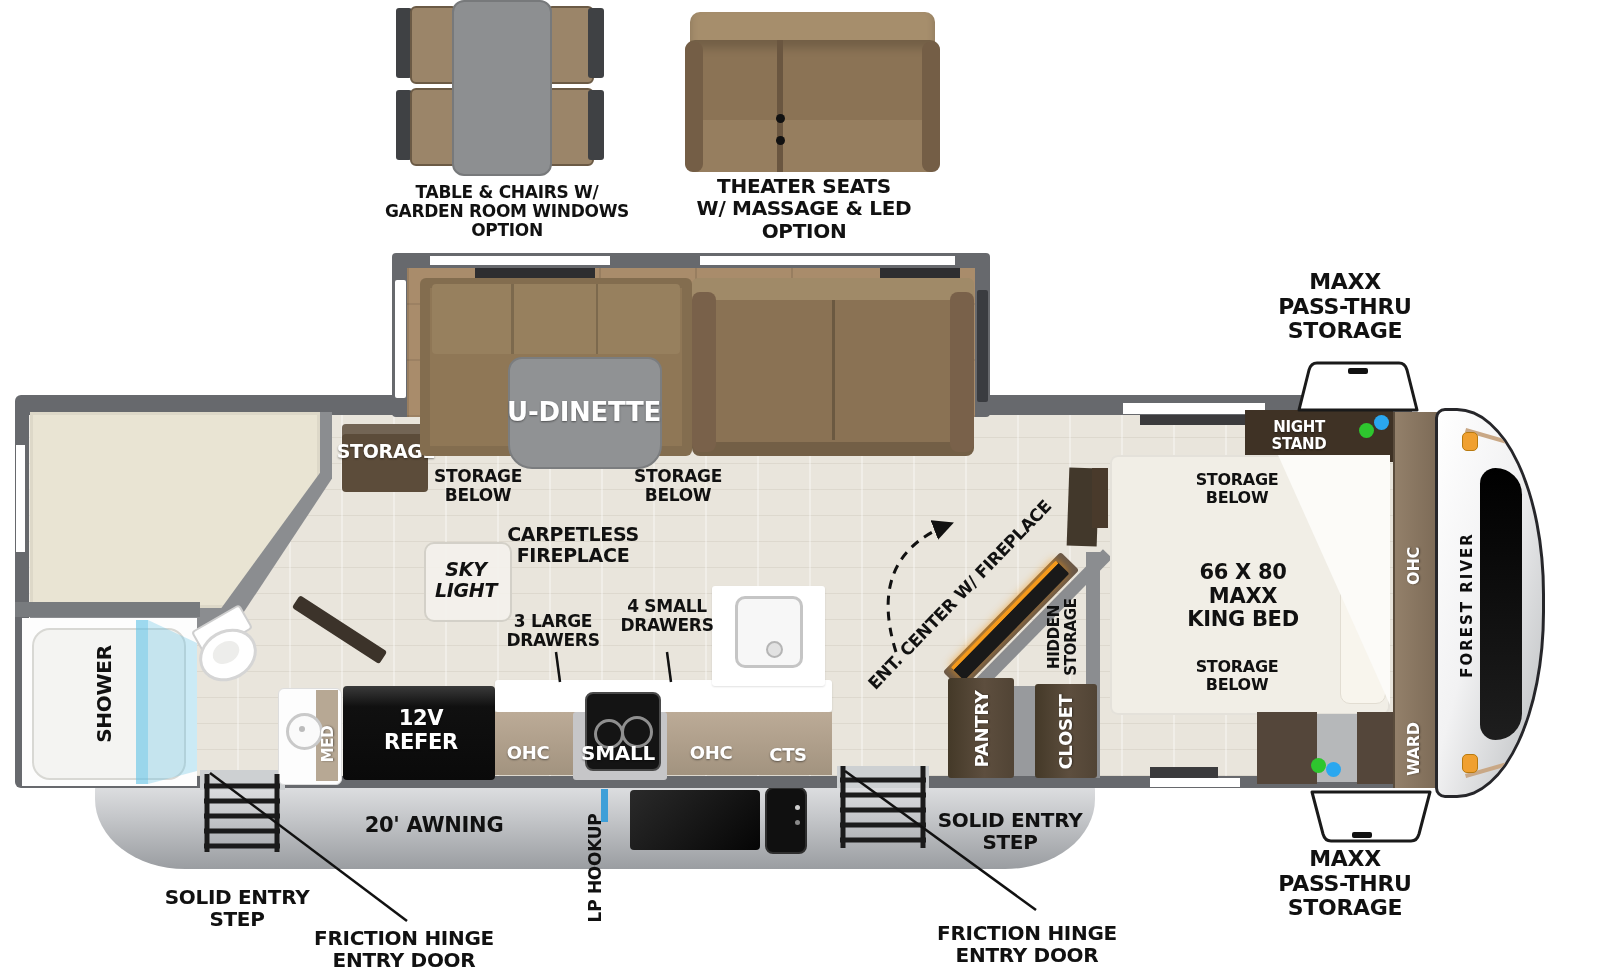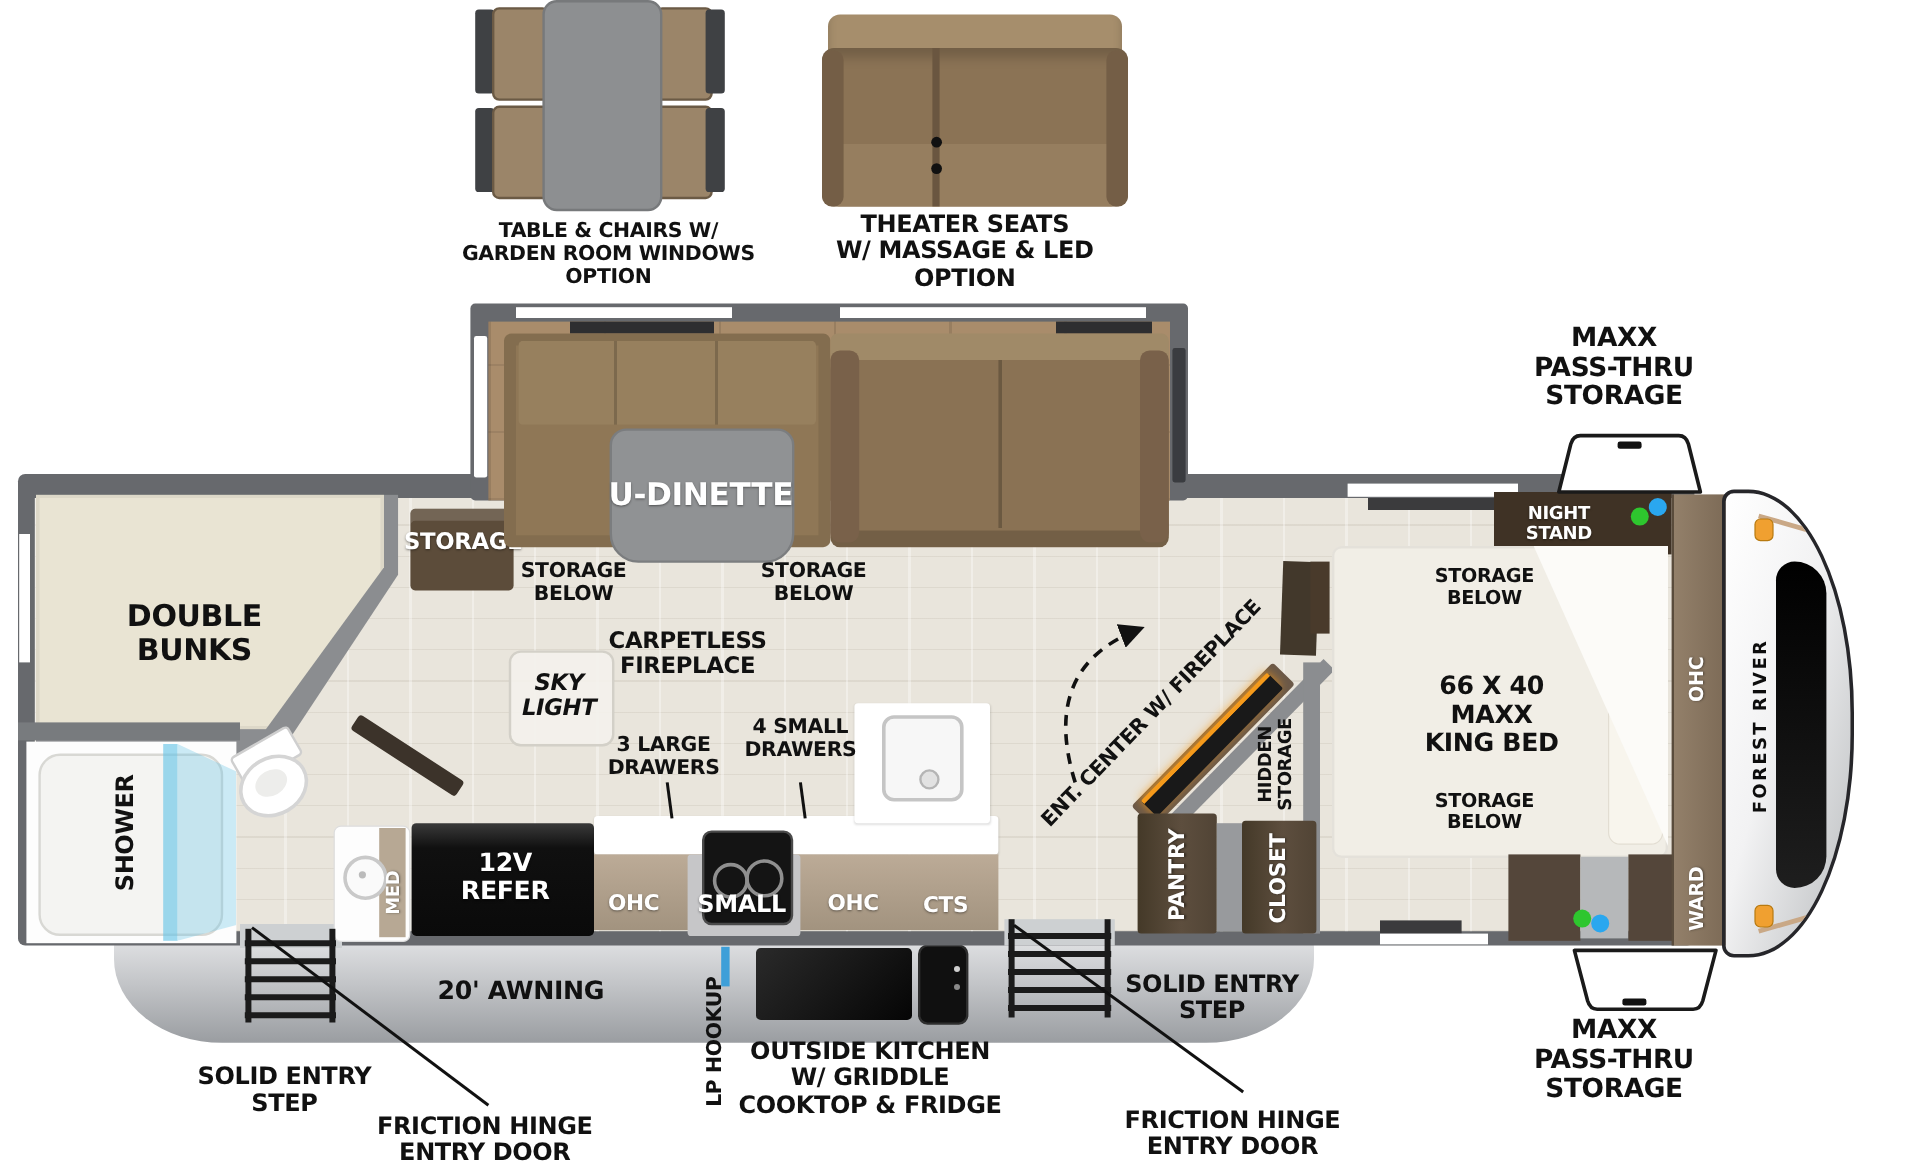--- a/index.html
+++ b/index.html
@@ -85,22 +85,20 @@
   <div class="abs" style="left:1150px;top:767px;width:68px;height:11px;background:#3b3b3d;"></div>
   <div class="abs" style="left:1150px;top:778px;width:90px;height:9px;background:#fff;"></div>
 
   <div class="abs" style="left:200px;top:770px;width:85px;height:20px;background:#cdd0d2;"></div>
   <div class="abs" style="left:837px;top:766px;width:92px;height:22px;background:#cdd0d2;"></div>
 
   <div class="abs" style="left:30px;top:412px;width:302px;height:222px;background:#8b8d90;
        clip-path:polygon(0 0,100% 0,100% 30%,66% 100%,0 100%);"></div>
   <div class="abs" style="left:30px;top:412px;width:290px;height:196px;background:#e9e4d3;
        clip-path:polygon(0 0,100% 0,100% 31%,66% 100%,0 100%);box-shadow:inset 0 0 0 3px rgba(0,0,0,.05);"></div>
-  <div class="lbl" style="left:162px;top:528px;font-size:25px;">DOUBLE
-BUNKS</div>
 
   <div class="abs" style="left:15px;top:602px;width:185px;height:15px;background:#787b7e;"></div>
 
   <div class="abs" style="left:22px;top:618px;width:175px;height:168px;background:#fdfdfd;"></div>
   <div class="abs" style="left:32px;top:628px;width:150px;height:148px;background:#f4f4f2;border:2px solid #d8d8d4;border-radius:18px;"></div>
   <div class="abs" style="left:136px;top:620px;width:12px;height:164px;background:rgba(98,196,230,.62);"></div>
   <div class="abs" style="left:148px;top:620px;width:49px;height:164px;background:rgba(98,196,230,.32);
        clip-path:polygon(0 0,100% 14%,100% 92%,0 100%);"></div>
   <div class="lbl v nw" style="left:104px;top:694px;font-size:20px;">SHOWER</div>
 
@@ -175,21 +173,21 @@
   <div class="abs" style="left:1245px;top:410px;width:148px;height:52px;background:#3f3225;"></div>
   <div class="lbl w" style="left:1299px;top:436px;font-size:15px;">NIGHT
 STAND</div>
   <div class="abs" style="left:1092px;top:468px;width:16px;height:60px;background:#493a2b;"></div>
   <div class="abs" style="left:1110px;top:455px;width:280px;height:260px;background:#f1eee6;border-radius:8px;box-shadow:inset 0 0 0 2px rgba(0,0,0,.05);"></div>
   <div class="abs" style="left:1340px;top:462px;width:44px;height:240px;background:#f8f5ed;border:1px solid #e2ddd2;border-radius:10px;"></div>
   <div class="abs" style="left:1250px;top:455px;width:140px;height:250px;background:#fcfbf8;
        clip-path:polygon(20% 0,100% 0,100% 100%);filter:drop-shadow(-3px 2px 2px rgba(0,0,0,.18));"></div>
   <div class="lbl" style="left:1237px;top:489px;font-size:16px;">STORAGE
 BELOW</div>
-  <div class="lbl" style="left:1243px;top:596px;font-size:21px;">66 X 40
+  <div class="lbl" style="left:1243px;top:596px;font-size:21px;">66 X 80
 MAXX
 KING BED</div>
   <div class="lbl" style="left:1237px;top:676px;font-size:16px;">STORAGE
 BELOW</div>
 
   <div class="abs" style="left:1257px;top:712px;width:60px;height:72px;background:#54463a;"></div>
   <div class="abs" style="left:1317px;top:714px;width:40px;height:68px;background:#b6b8ba;"></div>
   <div class="abs" style="left:1357px;top:712px;width:38px;height:72px;background:#54463a;"></div>
 
   <div class="abs" style="left:1393px;top:412px;width:44px;height:376px;border-left:2px solid #5a4c3c;
@@ -274,23 +272,20 @@
     <line x1="210" y1="773" x2="407" y2="921" stroke="#111" stroke-width="2.5"></line>
     <line x1="845" y1="771" x2="1036" y2="910" stroke="#111" stroke-width="2.5"></line>
 
     <line x1="556" y1="652" x2="560" y2="682" stroke="#111" stroke-width="2.5"></line>
     <line x1="667" y1="652" x2="671" y2="682" stroke="#111" stroke-width="2.5"></line>
 
     <path d="M896 652 Q 866 556 950 524" fill="none" stroke="#111" stroke-width="3" stroke-dasharray="9 7" marker-end="url(#arrow)"></path>
   </svg>
 
   <div class="lbl v nw" style="left:596px;top:868px;font-size:17px;">LP HOOKUP</div>
-  <div class="lbl" style="left:725px;top:898px;font-size:20px;">OUTSIDE KITCHEN
-W/ GRIDDLE
-COOKTOP &amp; FRIDGE</div>
   <div class="lbl" style="left:237px;top:908px;font-size:20px;">SOLID ENTRY
 STEP</div>
   <div class="lbl" style="left:404px;top:949px;font-size:20px;">FRICTION HINGE
 ENTRY DOOR</div>
   <div class="lbl" style="left:1010px;top:831px;font-size:20px;">SOLID ENTRY
 STEP</div>
   <div class="lbl" style="left:1027px;top:944px;font-size:20px;">FRICTION HINGE
 ENTRY DOOR</div>
 
 </div>

